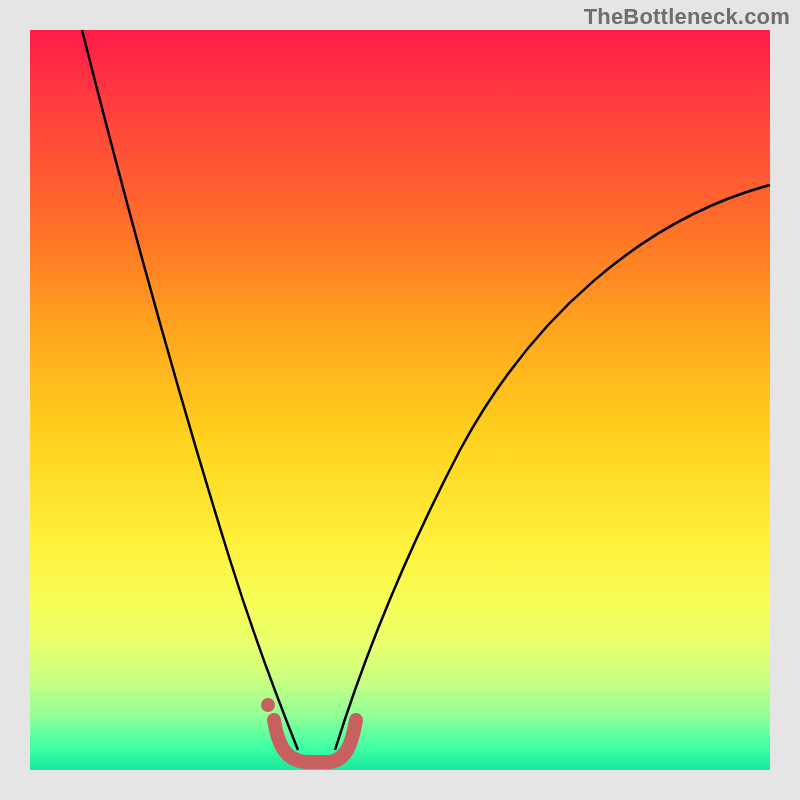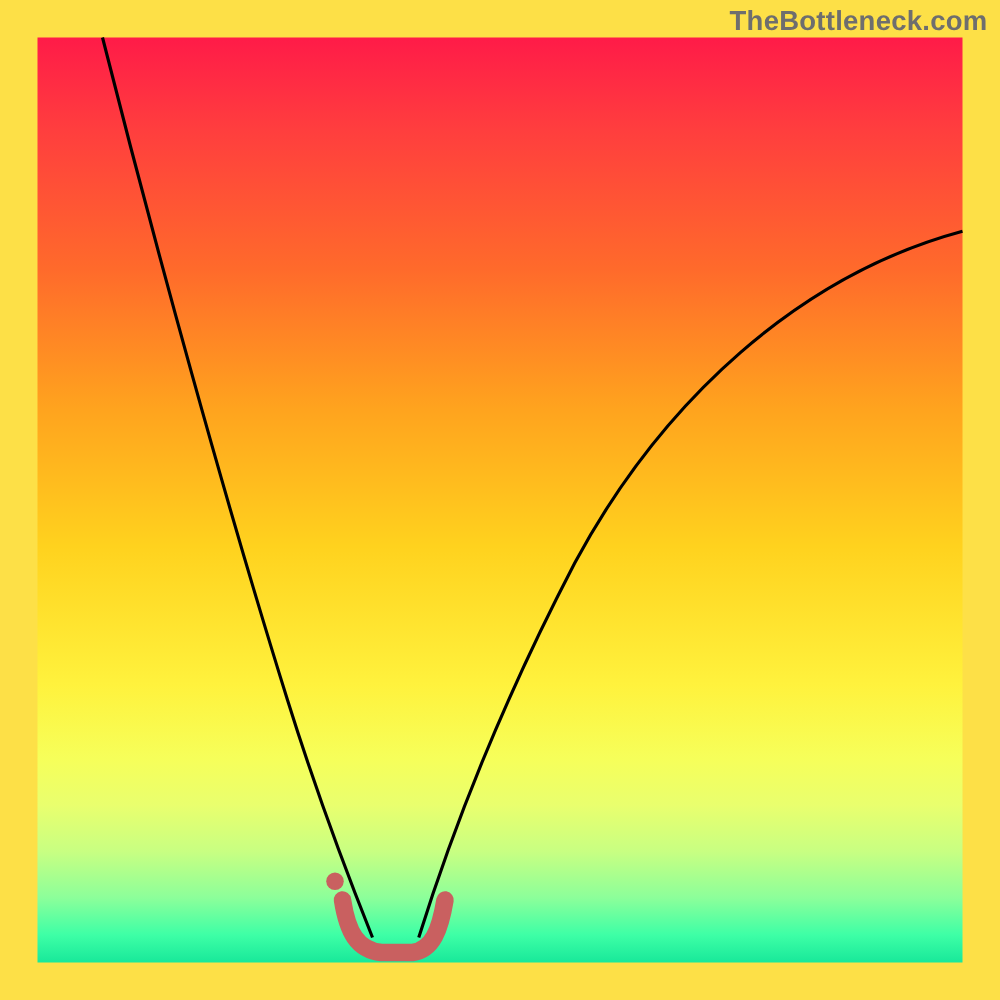--- a/index.html
+++ b/index.html
@@ -10,21 +10,21 @@
     background: #000;
     overflow: hidden;
     font-family: Arial, Helvetica, sans-serif;
   }
   .frame {
     position: absolute;
     left: 0;
     top: 0;
     width: 800px;
     height: 800px;
-    background: #fde047;
+    background: #e5e5e5;
   }
   .plot {
     position: absolute;
     left: 30px;
     top: 30px;
     width: 740px;
     height: 740px;
     background: linear-gradient(to bottom,
       #ff1b48 0%,
       #ff3e3e 10%,

